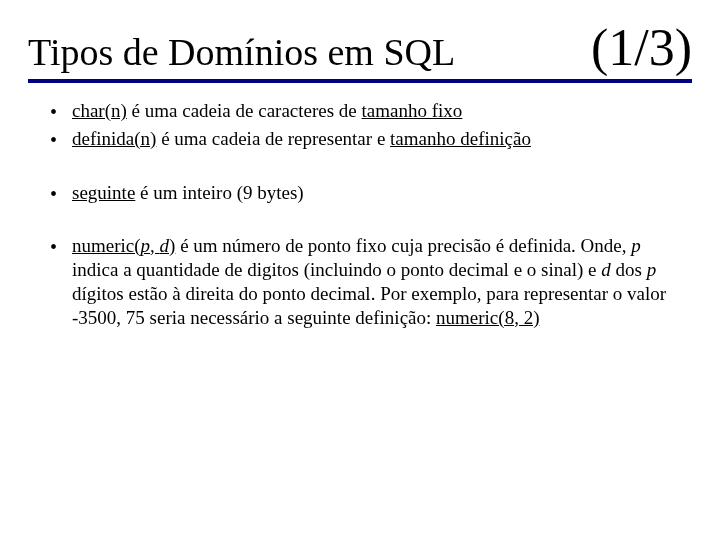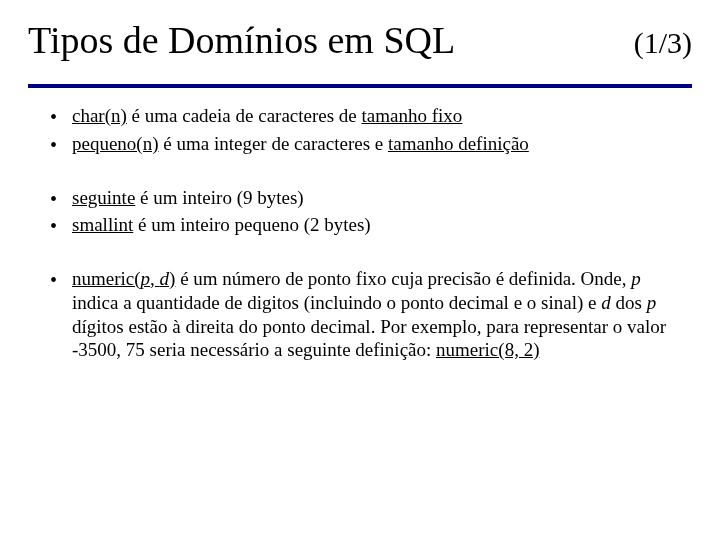--- a/index.html
+++ b/index.html
@@ -15,29 +15,29 @@
     box-sizing: border-box;
     width: 720px;
     height: 540px;
     padding: 18px 28px 28px 28px;
   }
   .title-row {
     display: flex;
     justify-content: space-between;
     align-items: baseline;
     border-bottom: 4px solid #000080;
-    padding-bottom: 22px;
+    padding-bottom: 2px;
     margin-bottom: 0;
   }
   .title {
     font-size: 38px;
     font-weight: normal;
   }
   .pager {
-    font-size: 30px;
+    font-size: 52px;
     font-weight: normal;
   }
   ul.bullets {
     list-style: none;
     padding: 0;
     margin: 16px;
     font-size: 19px;
     line-height: 1.25;
   }
   ul.bullets > li {
@@ -70,32 +70,29 @@
     <span class="pager">(1/3)</span>
   </div>
 
   <ul class="bullets">
 
     <li>
       <span class="u">char(n)</span><span> é uma cadeia de caracteres de </span><span class="u">tamanho fixo</span>
     </li>
 
     <li>
-      <span class="u">pequeno(n)</span><span> é uma integer de caracteres e </span><span class="u">tamanho definição</span>
+      <span class="u">definida(n)</span><span> é uma cadeia de representar e </span><span class="u">tamanho definição</span>
     </li>
 
     <div class="gap"></div>
 
     <li>
       <span class="u">seguinte</span><span> é um inteiro (9 bytes)</span>
     </li>
 
-    <li>
-      <span class="u">smallint</span><span> é um inteiro pequeno (2 bytes)</span>
-    </li>
 
     <div class="gap"></div>
 
     <li>
       <span class="u"><span>numeric(</span><span class="i">p</span><span>, </span><span class="i">d</span><span>)</span></span><span> é um número de ponto fixo cuja precisão é definida. Onde, </span><span class="i">p</span><span> indica a quantidade de digitos (incluindo o ponto decimal e o sinal) e </span><span class="i">d</span><span> dos </span><span class="i">p</span><span> dígitos estão à direita do ponto decimal. Por exemplo, para representar o valor -3500, 75 seria necessário a seguinte definição: </span><span class="u">numeric(8, 2)</span>
     </li>
 
   </ul>
 
 </div>

